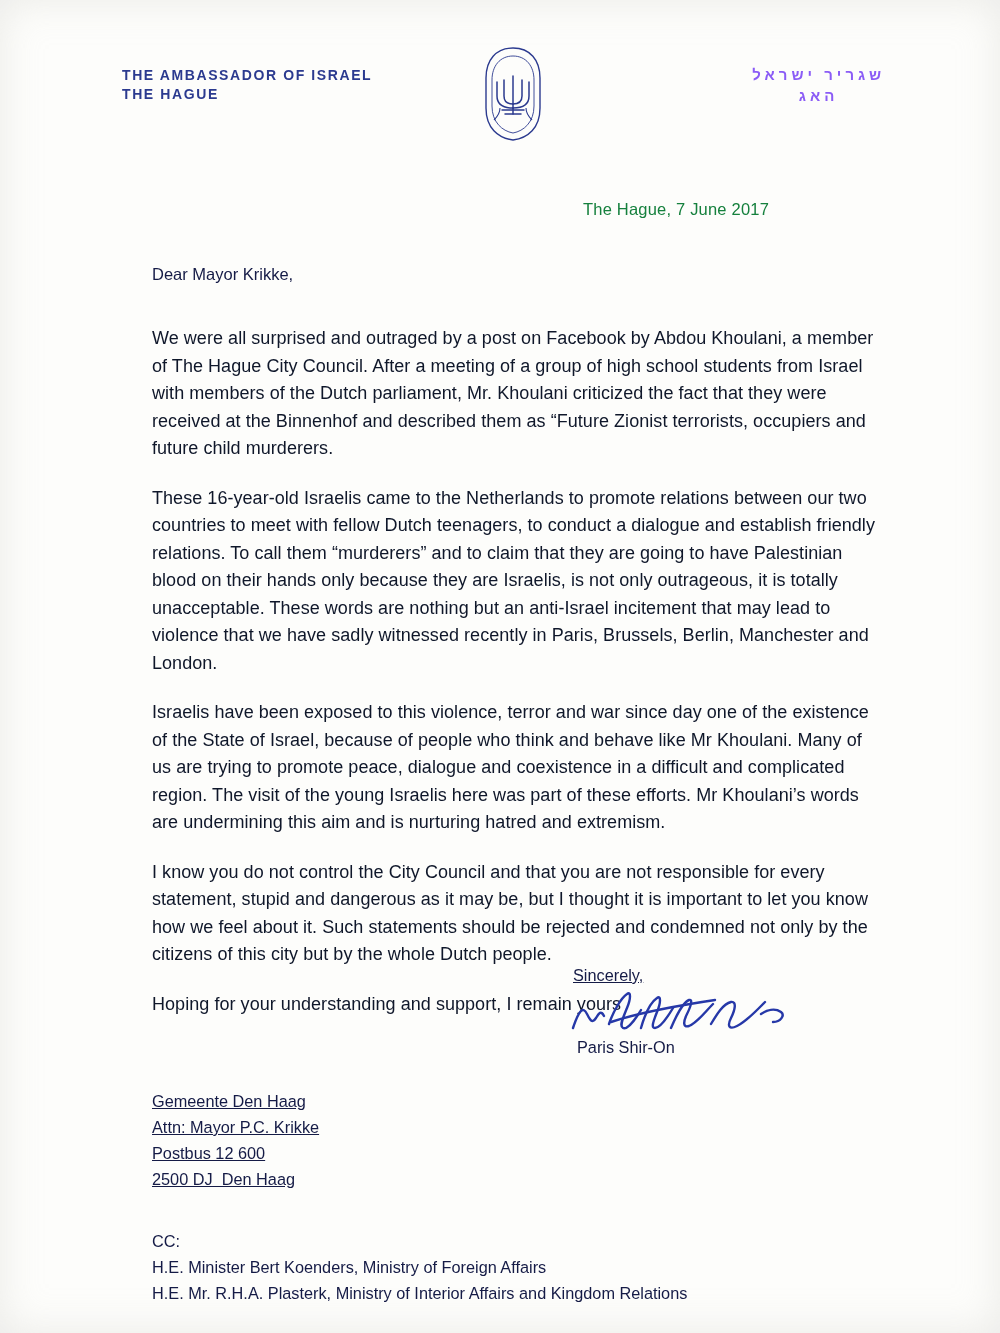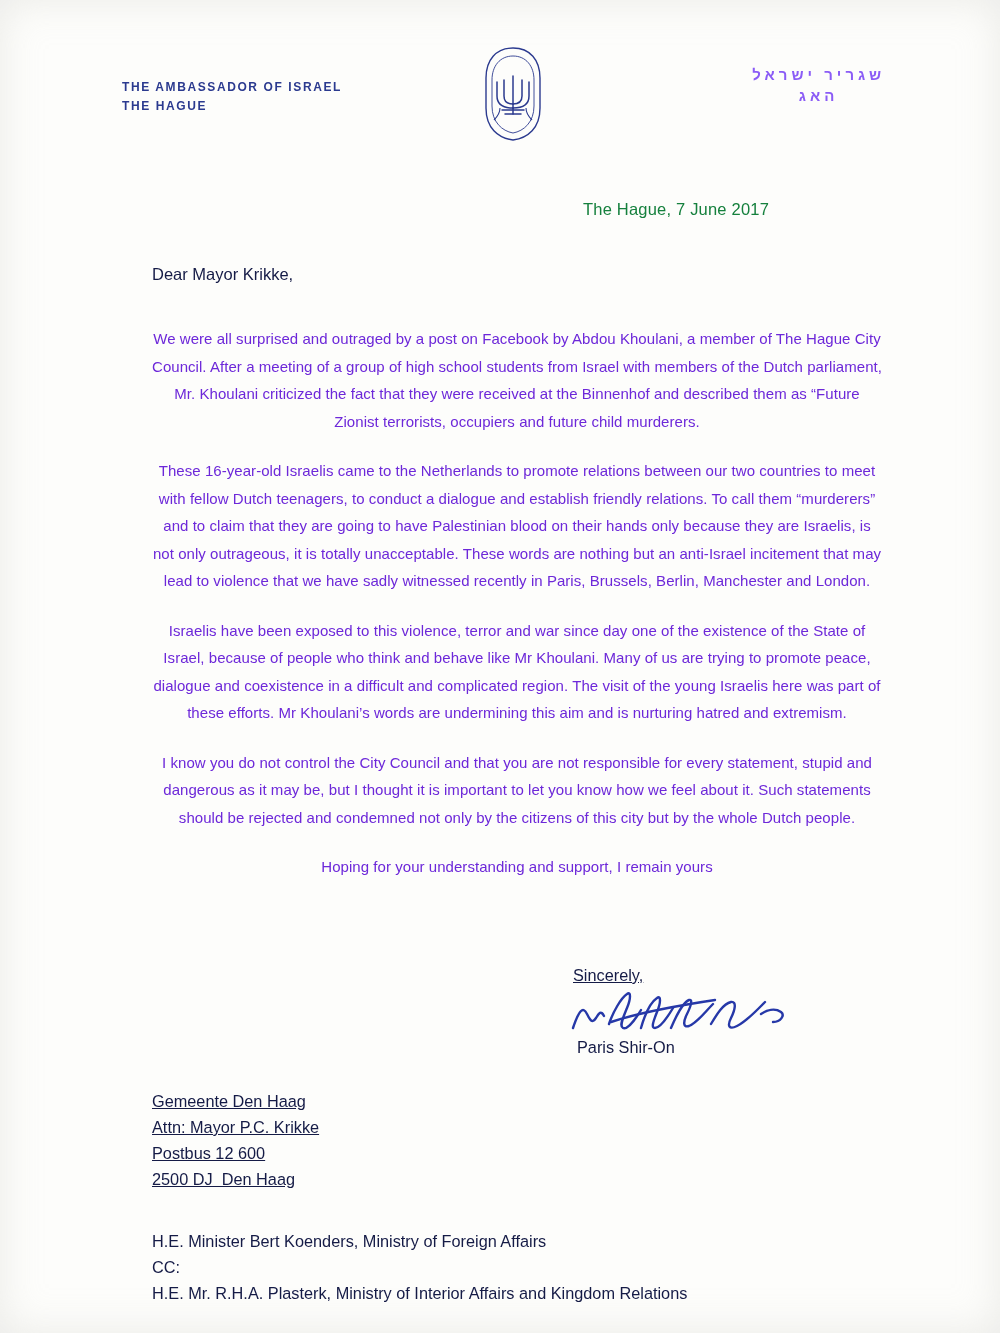--- a/index.html
+++ b/index.html
@@ -35,25 +35,24 @@
     top: 58px;
     left: 0;
     right: 0;
     height: 100px;
   }
   .lh-left {
     position: absolute;
     left: 122px;
     top: 8px;
     color: #2b3a8f;
-    font-size: 12px;
+    font-size: 14px;
     letter-spacing: 1.6px;
     font-weight: bold;
     line-height: 19px;
-    margin-top: 12px;
   }
   .lh-left div { white-space: nowrap; }
   .lh-right {
     position: absolute;
     right: 115px;
     top: 6px;
     color: #8b5cf6;
     font-size: 15px;
     letter-spacing: 4px;
     font-weight: bold;
@@ -84,25 +83,25 @@
     top: 265px;
     left: 152px;
     font-size: 16.5px;
     color: #151b46;
   }
   .body-text {
     position: absolute;
     top: 325px;
     left: 152px;
     width: 730px;
-    font-size: 15px;
+    font-size: 18px;
     line-height: 27.5px;
-    color: #6d28d9;
+    color: #0f172a;
     letter-spacing: 0.05px;
-    text-align: center;
+    text-align: left;
   }
   .body-text p {
     margin: 0 0 22px 0;
   }
   .closing-line {
     margin-top: 6px;
   }
 
   
   .sig-block {
@@ -224,18 +223,18 @@
   </div>
 
   <div class="address">
     <div>Gemeente Den Haag</div>
     <div>Attn: Mayor P.C. Krikke</div>
     <div>Postbus 12 600</div>
     <div>2500 DJ  Den Haag</div>
   </div>
 
   <div class="cc">
+    <div>CC:</div>
     <div>H.E. Minister Bert Koenders, Ministry of Foreign Affairs</div>
-    <div>CC:</div>
     <div>H.E. Mr. R.H.A. Plasterk, Ministry of Interior Affairs and Kingdom Relations</div>
   </div>
 
 </div>
 
 </body></html>

